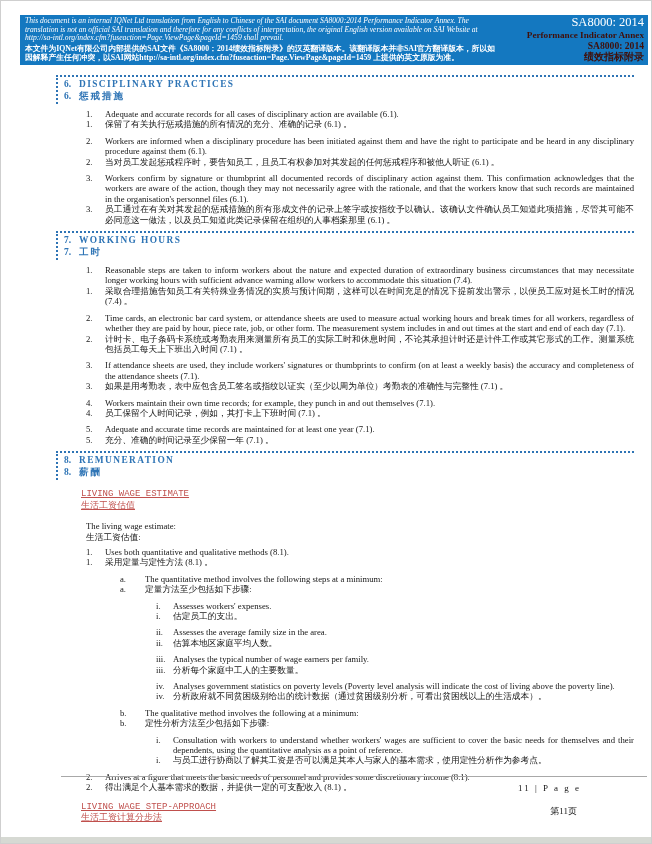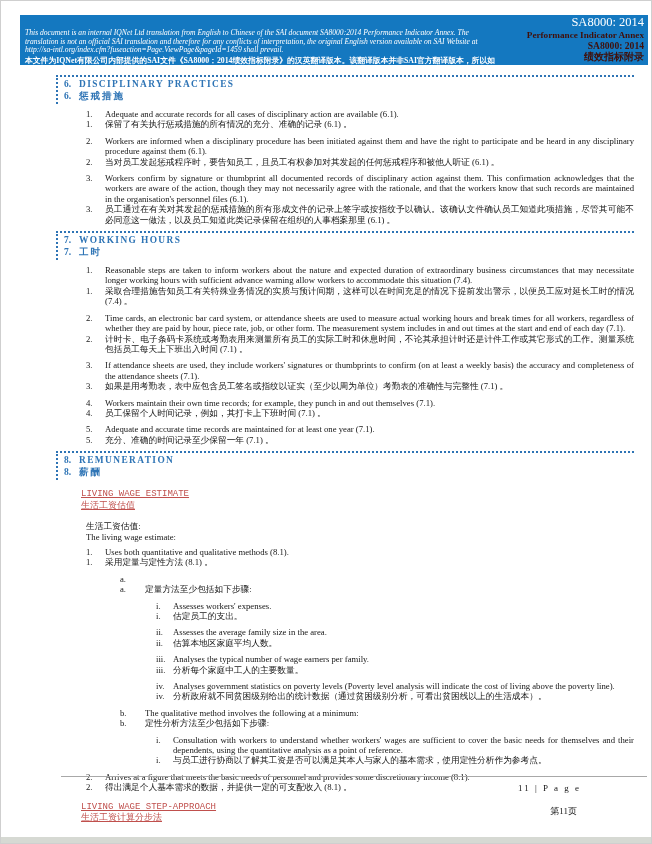--- a/index.html
+++ b/index.html
@@ -5,21 +5,21 @@
   html,body{margin:0;padding:0;}
   body{
     width:652px;height:844px;position:relative;background:#ffffff;
     font-family:"Liberation Serif","DejaVu Serif",serif;color:#161616;overflow:hidden;
   }
   .page{position:absolute;inset:0;border:1px solid #cfcfcf;box-sizing:border-box;background:#fff;}
   .bottom-strip{position:absolute;left:0;right:0;bottom:0;height:6px;background:#d6d9d3;}
 
   
   .band{position:absolute;left:19px;top:14px;width:628px;height:50px;background:#1478C0;display:flex;box-sizing:border-box;}
-  .band-left{flex:1;padding:14px 2px 2px 5px;overflow:hidden;}
+  .band-left{flex:1;padding:2px 2px 2px 5px;overflow:hidden;}
   .disc-en{color:#ffffff;font-style:italic;font-size:7.6px;line-height:8.7px;}
   .disc-zh{color:#ffffff;font-weight:bold;font-size:7.8px;line-height:9.2px;margin-top:1px;}
   .band-right{width:148px;flex:none;text-align:right;padding:1px 4px 12px 0;box-sizing:border-box;}
   .t1{color:#ffffff;font-size:12.5px;line-height:13.5px;}
   .t2{color:#40100A;font-weight:bold;font-size:9.2px;line-height:10.5px;}
   .t3{color:#40100A;font-weight:bold;font-size:9.6px;line-height:11px;}
   .t4{color:#40100A;font-weight:bold;font-size:10px;line-height:11px;}
 
   
   .content{position:absolute;left:55px;top:72px;width:578px;font-size:8.7px;line-height:10.4px;}
@@ -156,36 +156,37 @@
       </div>
       <div class="sec-head">
         <div class="h-row h-en"><span class="h-num">8.</span><span>REMUNERATION</span></div>
         <div class="h-row h-zh"><span class="h-num">8.</span><span>薪酬</span></div>
       </div>
       <div class="link-block">
         <div class="doc-link">LIVING WAGE ESTIMATE</div>
         <div class="doc-link">生活工资估值</div>
       </div>
       <div class="para-block">
+        <div>The living wage estimate:</div>
         <div>生活工资估值:</div>
-        <div>The living wage estimate:</div>
       </div>
       <div class="pair lv1">
         <div class="row">
           <span class="num">1.</span>
           <span class="txt">Uses both quantitative and qualitative methods (8.1).</span>
         </div>
         <div class="row">
           <span class="num">1.</span>
           <span class="txt">采用定量与定性方法 (8.1) 。</span>
         </div>
       </div>
       <div class="pair lv2">
         <div class="row">
           <span class="num">a.</span>
+          <span class="txt">The quantitative method involves the following steps at a minimum:</span>
         </div>
         <div class="row">
           <span class="num">a.</span>
           <span class="txt">定量方法至少包括如下步骤:</span>
         </div>
       </div>
       <div class="pair lv3">
         <div class="row">
           <span class="num">i.</span>
           <span class="txt">Assesses workers' expenses.</span>

